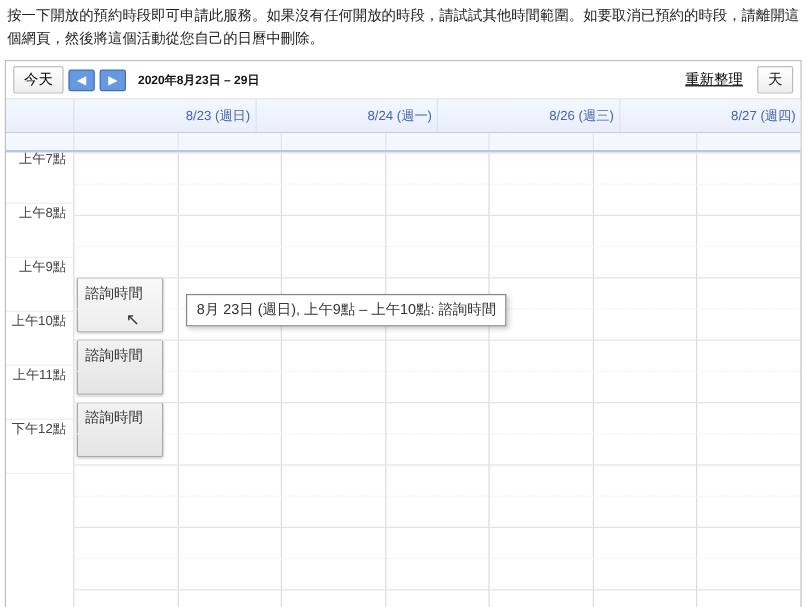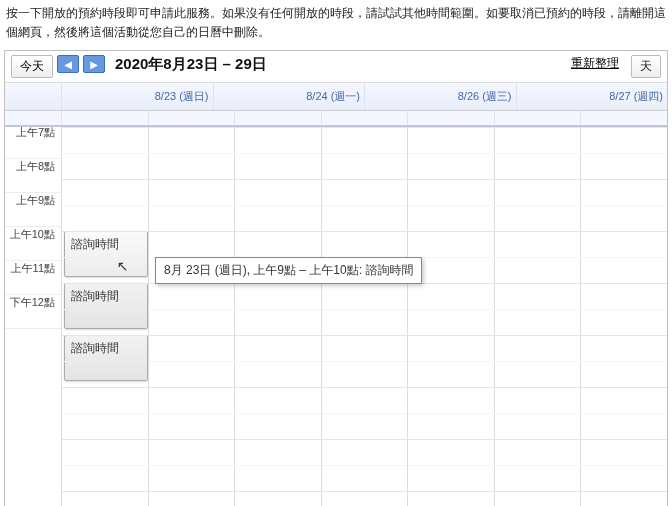--- a/index.html
+++ b/index.html
@@ -1,38 +1,38 @@
 <!DOCTYPE html>
 <html><head>
 <meta charset="utf-8">
 <style>
 * { margin: 0; padding: 0; box-sizing: border-box; }
 body { font-family: Arial, "Microsoft JhengHei", sans-serif; font-size: 12px; color: #222; background: #fff; width: 672px; height: 506px; overflow: hidden; }
 .instructions { padding: 4px 6px; line-height: 1.6; font-size: 12px; }
 .calendar-wrap { border: 1px solid #c0c0c0; margin: 4px; background: #fff; }
-.toolbar { display: flex; padding: 4px 6px; gap: 4px; border-bottom: 1px solid #ddd; }
+.toolbar { display: flex; align-items: center; padding: 4px 6px; gap: 4px; border-bottom: 1px solid #ddd; }
 .btn { border: 1px solid #bbb; background: linear-gradient(#fff, #eee); border-radius: 2px; padding: 2px 8px; font-size: 12px; cursor: pointer; }
 .nav-btn { border: 1px solid #3b6db8; background: #6699e0; color: #fff; width: 22px; height: 18px; display: inline-flex; align-items: center; justify-content: center; border-radius: 2px; cursor: pointer; font-size: 10px; }
-.date-range { font-weight: bold; font-size: 15px; margin-left: 6px; color: #111; }
+.date-range { font-weight: bold; font-size: 10px; margin-left: 6px; color: #111; }
 .spacer { flex: 1; }
 .refresh { color: #000000; text-decoration: underline; cursor: pointer; margin-right: 8px; }
 .view-tab { border: 1px solid #bbb; background: linear-gradient(#fff, #eee); padding: 2px 8px; border-radius: 2px; cursor: pointer; }
 .header-row { display: flex; border-bottom: 1px solid #ccc; background: linear-gradient(#f4f7fd, #e9eefb); }
 .time-col-header { width: 56px; flex: 0 0 56px; }
 .day-header { flex: 1; text-align: right; padding: 6px 4px; color: #4466aa; font-size: 11px; border-left: 1px solid #dbe3f0; cursor: pointer; }
 .allday-row { display: flex; border-bottom: 2px solid #bcc7dc; height: 16px; background: #f4f7fd; }
 .allday-cell { flex: 1; border-left: 1px solid #e0e6f0; }
 .grid { position: relative; display: flex; height: 390px; overflow: hidden; }
 .time-col { width: 56px; flex: 0 0 56px; }
-.time-label { height: 34px; text-align: right; padding-right: 6px; font-size: 11px; color: #444; border-bottom: 1px solid #eee; position: relative; top: -2px; }
+.time-label { height: 45px; text-align: right; padding-right: 6px; font-size: 11px; color: #444; border-bottom: 1px solid #eee; position: relative; top: -2px; }
 .days { flex: 1; display: flex; position: relative; }
 .day-col { flex: 1; border-left: 1px solid #ddd; position: relative; }
 .hour-line { position: absolute; left: 0; right: 0; height: 0; border-top: 1px solid #e4e4e4; }
 .half-line { position: absolute; left: 0; right: 0; height: 0; border-top: 1px dotted #eee; }
-.event { position: absolute; left: 2px; right: 0; background: linear-gradient(#f2f2f2, #e4e4e4); border: 1px solid #aaa; border-radius: 2px; padding: 4px 6px; font-size: 12px; color: #333; cursor: pointer; box-shadow: 0 1px 2px rgba(0,0,0,0.15); }
+.event { position: absolute; left: 2px; right: 12px; background: linear-gradient(#f2f2f2, #e4e4e4); border: 1px solid #aaa; border-radius: 2px; padding: 4px 6px; font-size: 12px; color: #333; cursor: pointer; box-shadow: 0 1px 2px rgba(0,0,0,0.15); }
 .event.hover { background: linear-gradient(#fafafa, #ececec); }
 .cursor-icon { position: absolute; right: 18px; bottom: 2px; font-size: 14px; pointer-events: none; }
 .tooltip { position: absolute; background: #fff; border: 1px solid #888; padding: 4px 8px; font-size: 12px; color: #333; box-shadow: 2px 2px 4px rgba(0,0,0,0.2); white-space: nowrap; z-index: 10; }
 </style>
 </head>
 <body>
 
 <div class="instructions">按一下開放的預約時段即可申請此服務。如果沒有任何開放的時段，請試試其他時間範圍。如要取消已預約的時段，請離開這個網頁，然後將這個活動從您自己的日曆中刪除。</div>
 
 <div class="calendar-wrap">
@@ -87,21 +87,21 @@
           <span>諮詢時間</span>
         </div>
       </div>
       <div class="day-col"></div>
       <div class="day-col"></div>
       <div class="day-col"></div>
       <div class="day-col"></div>
       <div class="day-col"></div>
       <div class="day-col"></div>
 
-      <div class="tooltip" style="left:94px;top:130px">8月 23日 (週日), 上午9點 – 上午10點: 諮詢時間</div>
+      <div class="tooltip" style="left:94px;top:118px">8月 23日 (週日), 上午9點 – 上午10點: 諮詢時間</div>
     <div class="hour-line" style="top: 0px;"></div>
         <div class="half-line" style="top: 26px;"></div>
         <div class="hour-line" style="top: 52px;"></div>
         <div class="half-line" style="top: 78px;"></div>
         <div class="hour-line" style="top: 104px;"></div>
         <div class="half-line" style="top: 130px;"></div>
         <div class="hour-line" style="top: 156px;"></div>
         <div class="half-line" style="top: 182px;"></div>
         <div class="hour-line" style="top: 208px;"></div>
         <div class="half-line" style="top: 234px;"></div>

